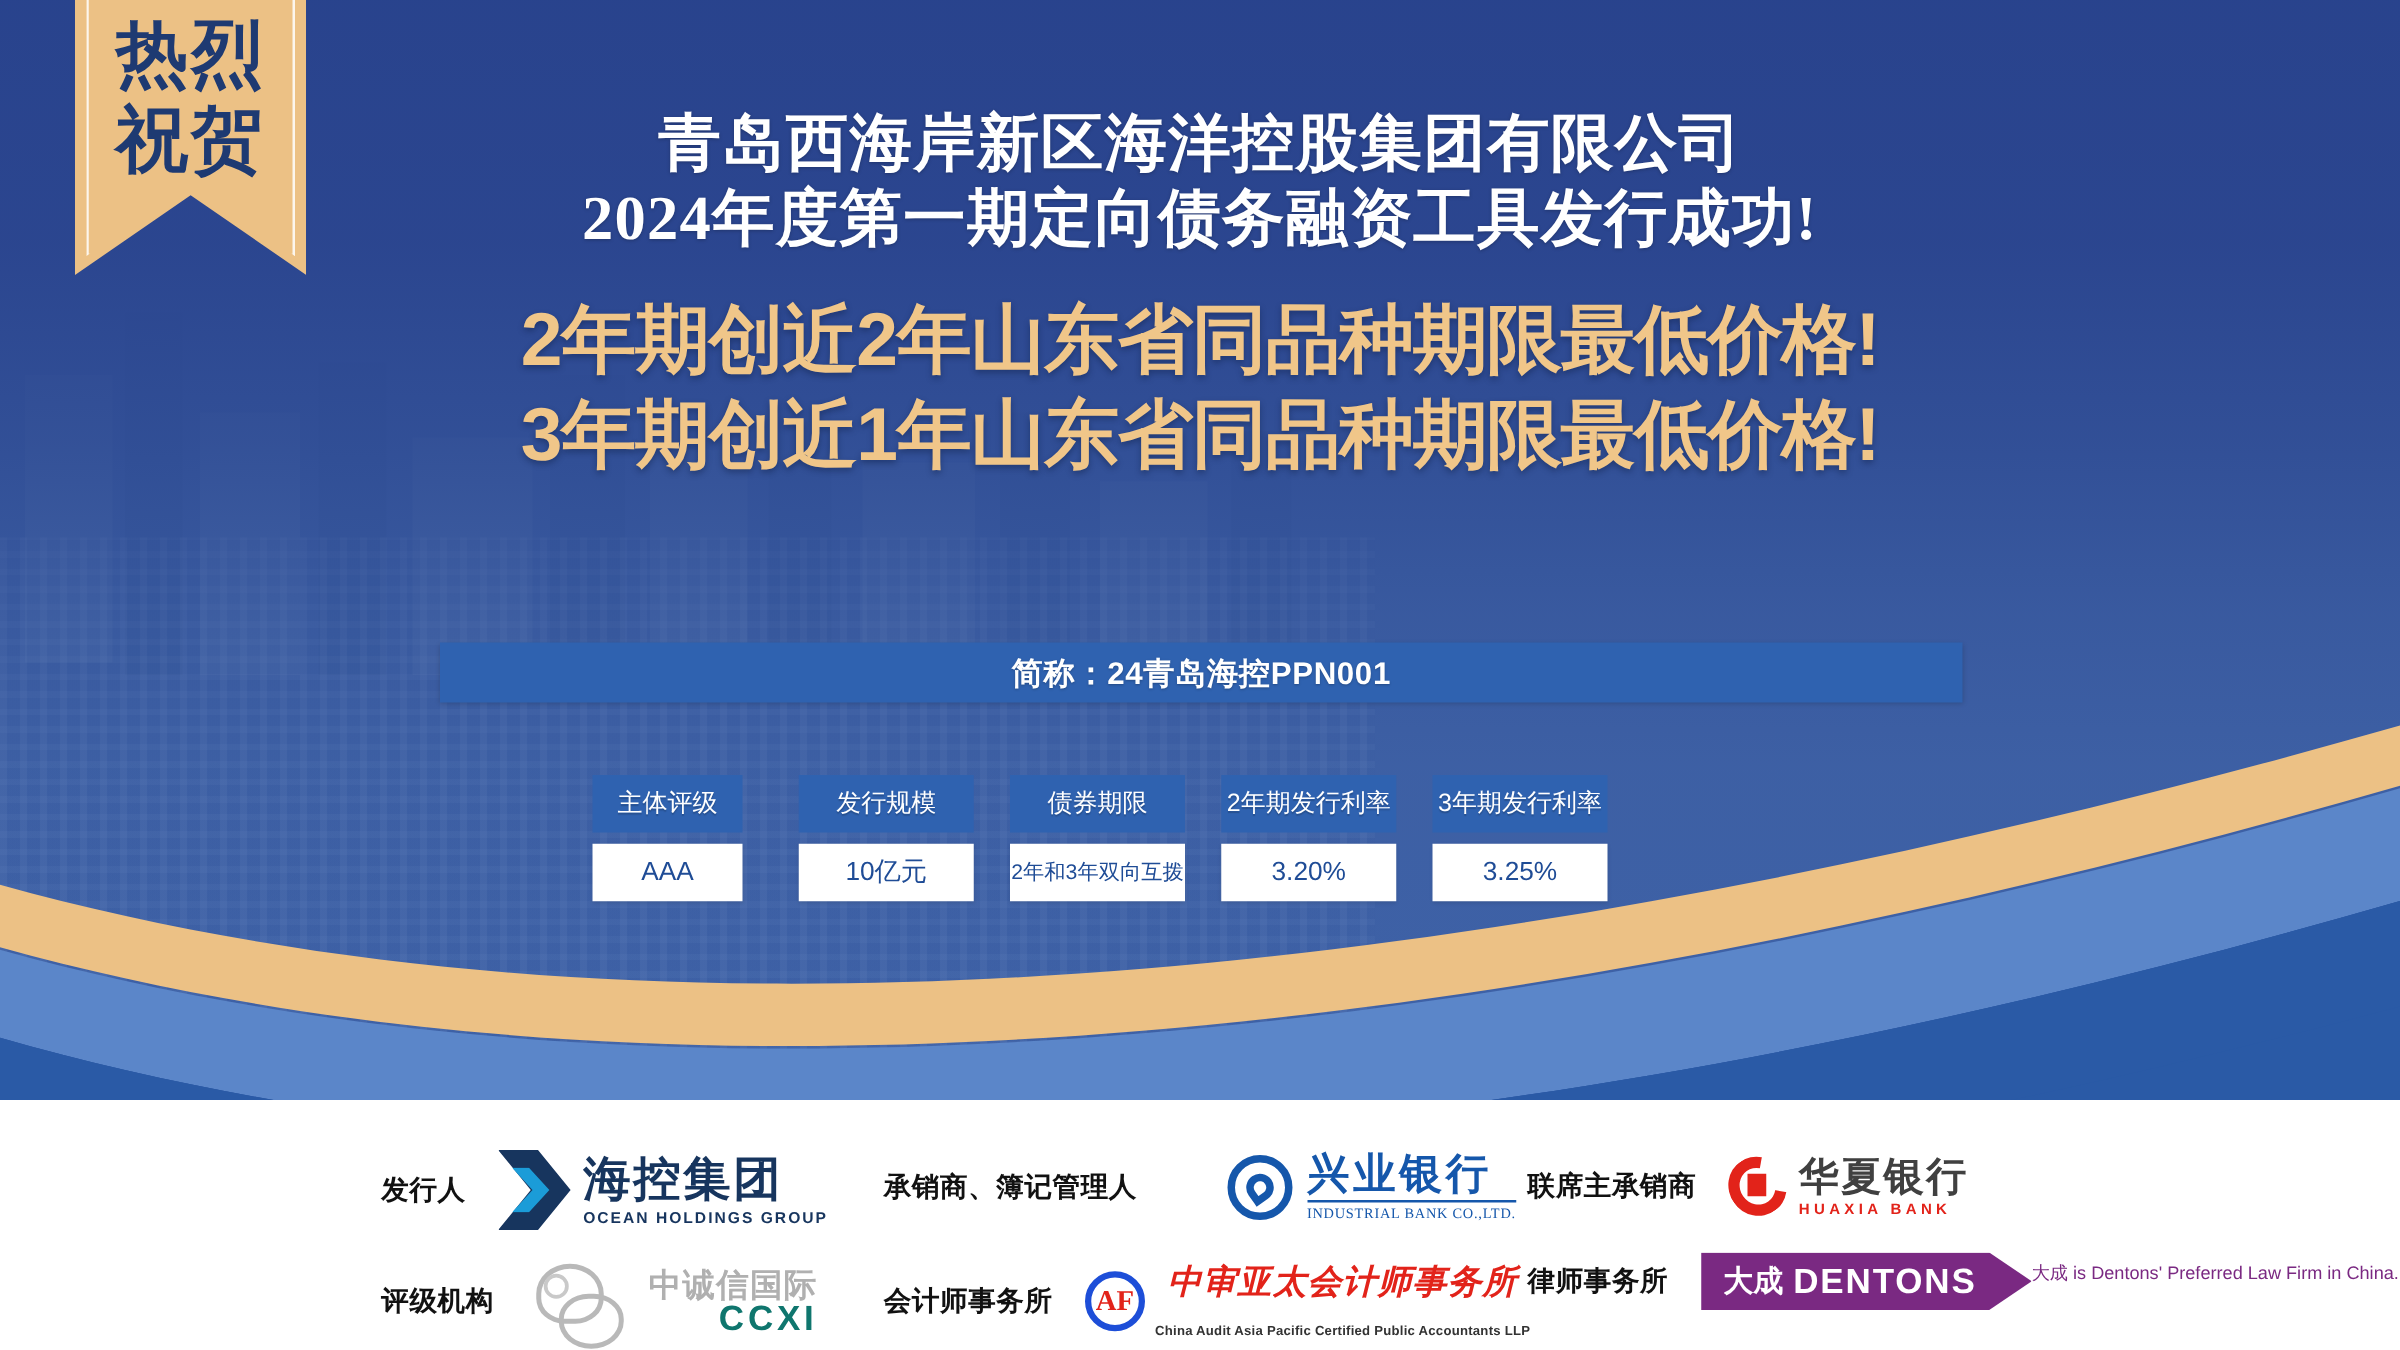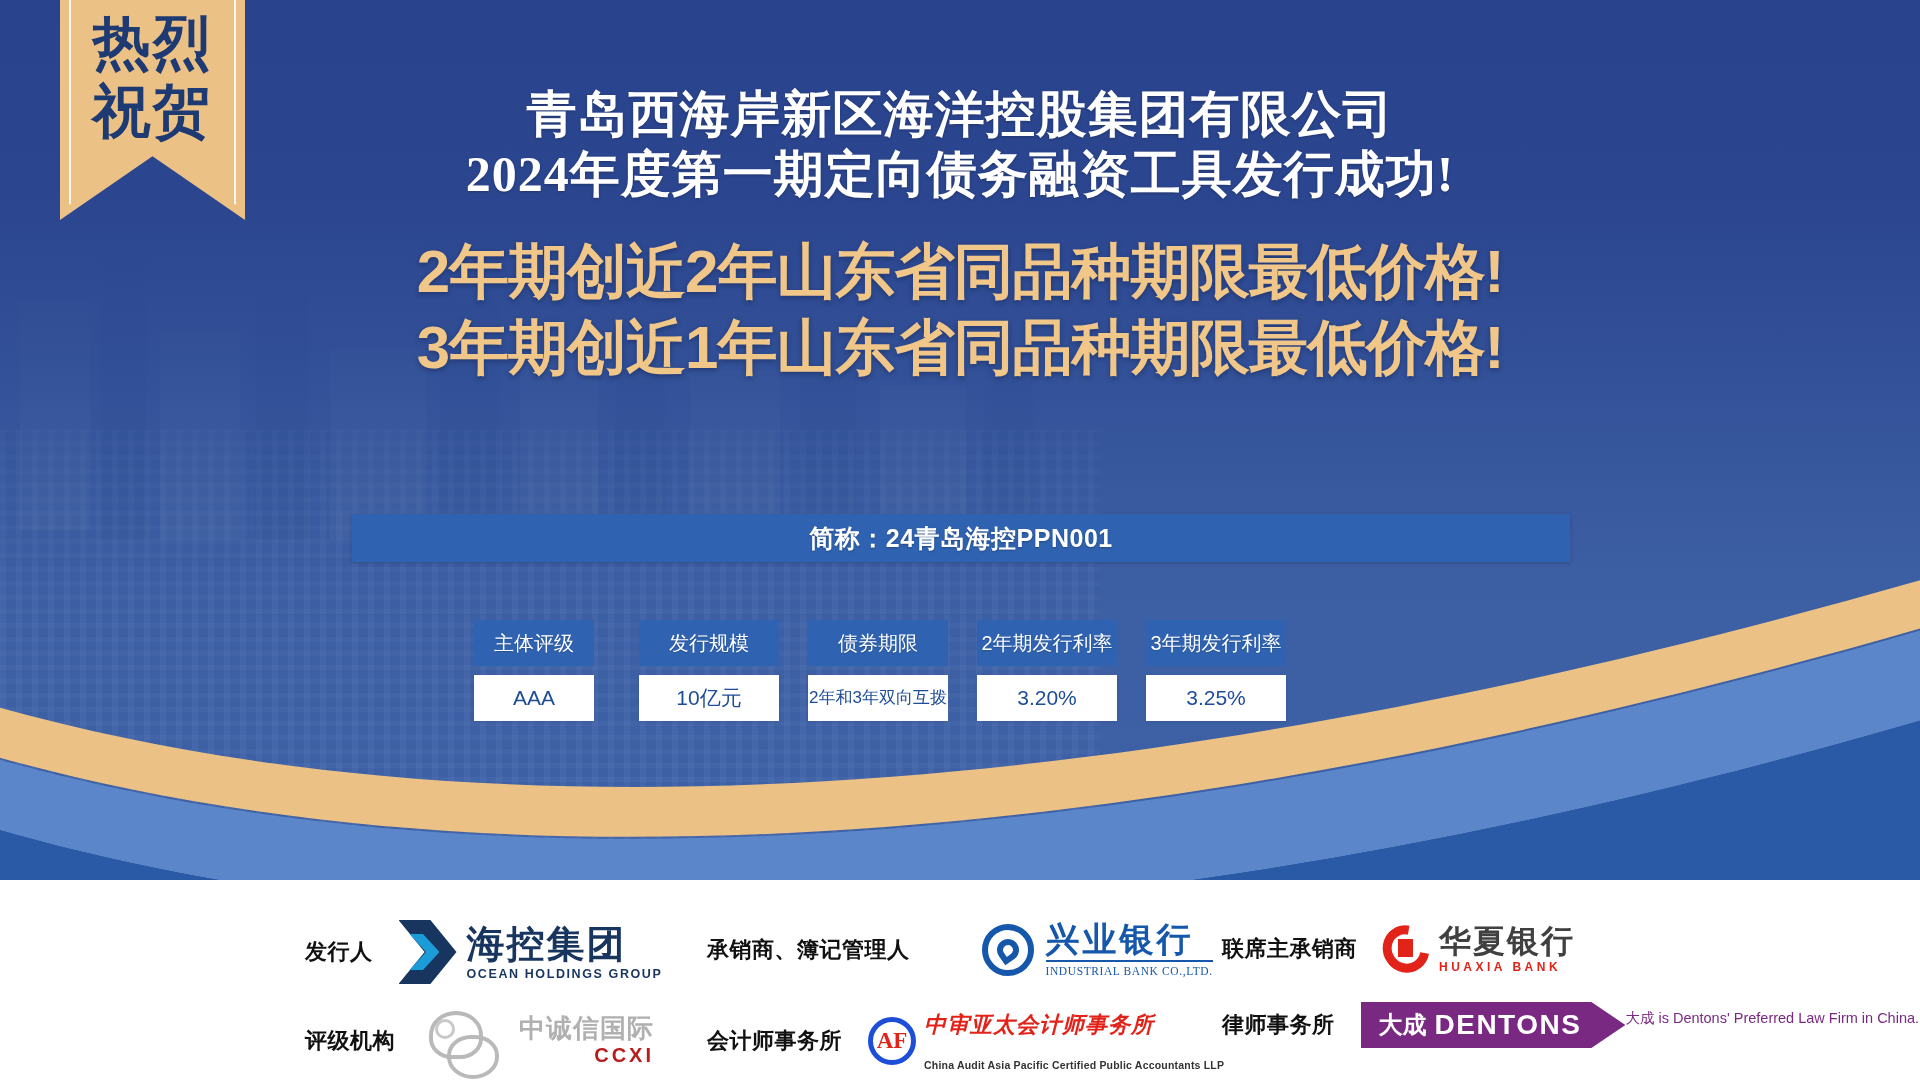--- a/index.html
+++ b/index.html
@@ -205,31 +205,31 @@
         font-family:"Liberation Serif","DejaVu Serif",serif;}
   .hx-en{font-size:12px;color:#e2231a;letter-spacing:3.5px;font-weight:700;margin-top:2px;}
 
   .logo-ccxi{display:flex;align-items:center;}
   .cx-mark{width:92px;height:72px;position:relative;margin-right:6px;}
   .cx-mark .b1{position:absolute;left:8px;top:6px;width:46px;height:40px;border:4px solid #b9b9b9;border-radius:50% 50% 42% 42%;}
   .cx-mark .b2{position:absolute;left:26px;top:30px;width:44px;height:36px;border:4px solid #b9b9b9;border-radius:46% 46% 50% 50%;}
   .cx-mark .b3{position:absolute;left:14px;top:14px;width:14px;height:14px;border:3px solid #c9c9c9;border-radius:50%;}
   .cx-txt{display:flex;flex-direction:column;align-items:flex-end;}
   .cx-cn{font-size:26px;color:#b0b0b0;letter-spacing:1px;font-weight:700;line-height:28px;}
-  .cx-en{font-size:20px;color:#b91c1c;letter-spacing:3px;font-weight:700;line-height:26px;}
+  .cx-en{font-size:28px;color:#0f766e;letter-spacing:3px;font-weight:700;line-height:26px;}
 
   .logo-caap{display:flex;align-items:center;}
   .ca-mark{
     width:48px;height:48px;border:5px solid #1d4ed8;border-radius:50%;
     color:#e2231a;font-weight:700;font-size:23px;display:flex;align-items:center;justify-content:center;
     margin-right:8px;box-sizing:border-box;font-family:"Liberation Serif","DejaVu Serif",serif;
   }
   .ca-txt{display:flex;flex-direction:column;}
-  .ca-cn{font-size:22px;color:#e2231a;font-weight:700;letter-spacing:1px;line-height:30px;
-         font-family:"Liberation Serif","DejaVu Serif",serif;font-style:italic;}
+  .ca-cn{font-size:27px;color:#e2231a;font-weight:700;letter-spacing:1px;line-height:30px;
+         font-family:"Liberation Serif","DejaVu Serif",serif;font-style:italic;text-align:center;}
   .ca-en{font-size:10.5px;color:#333;letter-spacing:.2px;margin-top:19px;font-weight:700;}
 
   .logo-dentons{display:flex;flex-direction:row;}
   .dt-badge{
     background:#7a2982;height:46px;min-width:250px;position:relative;
     display:flex;align-items:center;padding:0 44px 0 18px;box-sizing:border-box;
     clip-path:polygon(0 0, calc(100% - 34px) 0, 100% 50%, calc(100% - 34px) 100%, 0 100%);
   }
   .dt-cn{color:#ffffff;font-size:24px;font-weight:700;margin-right:8px;}
   .dt-en{color:#ffffff;font-size:28px;font-weight:700;letter-spacing:1.5px;}

